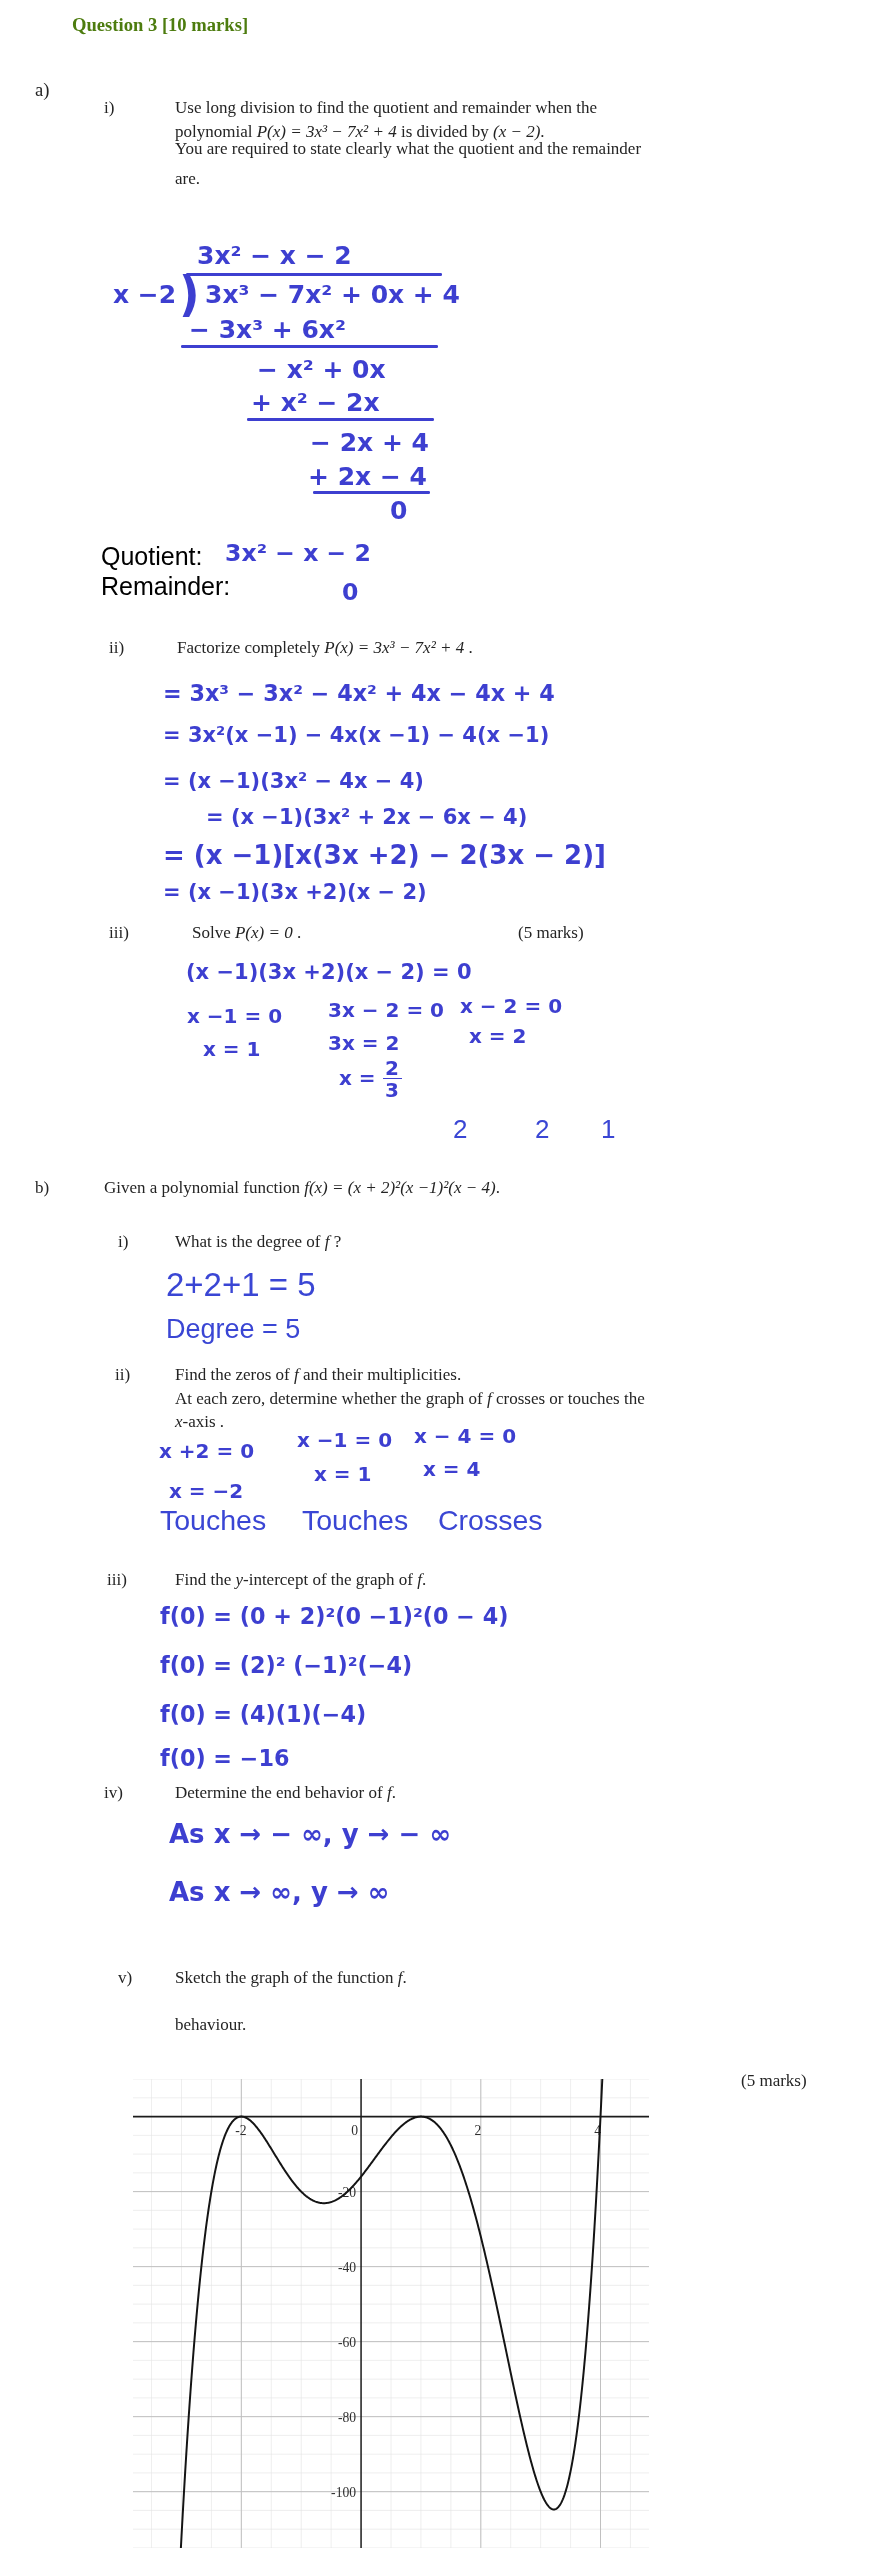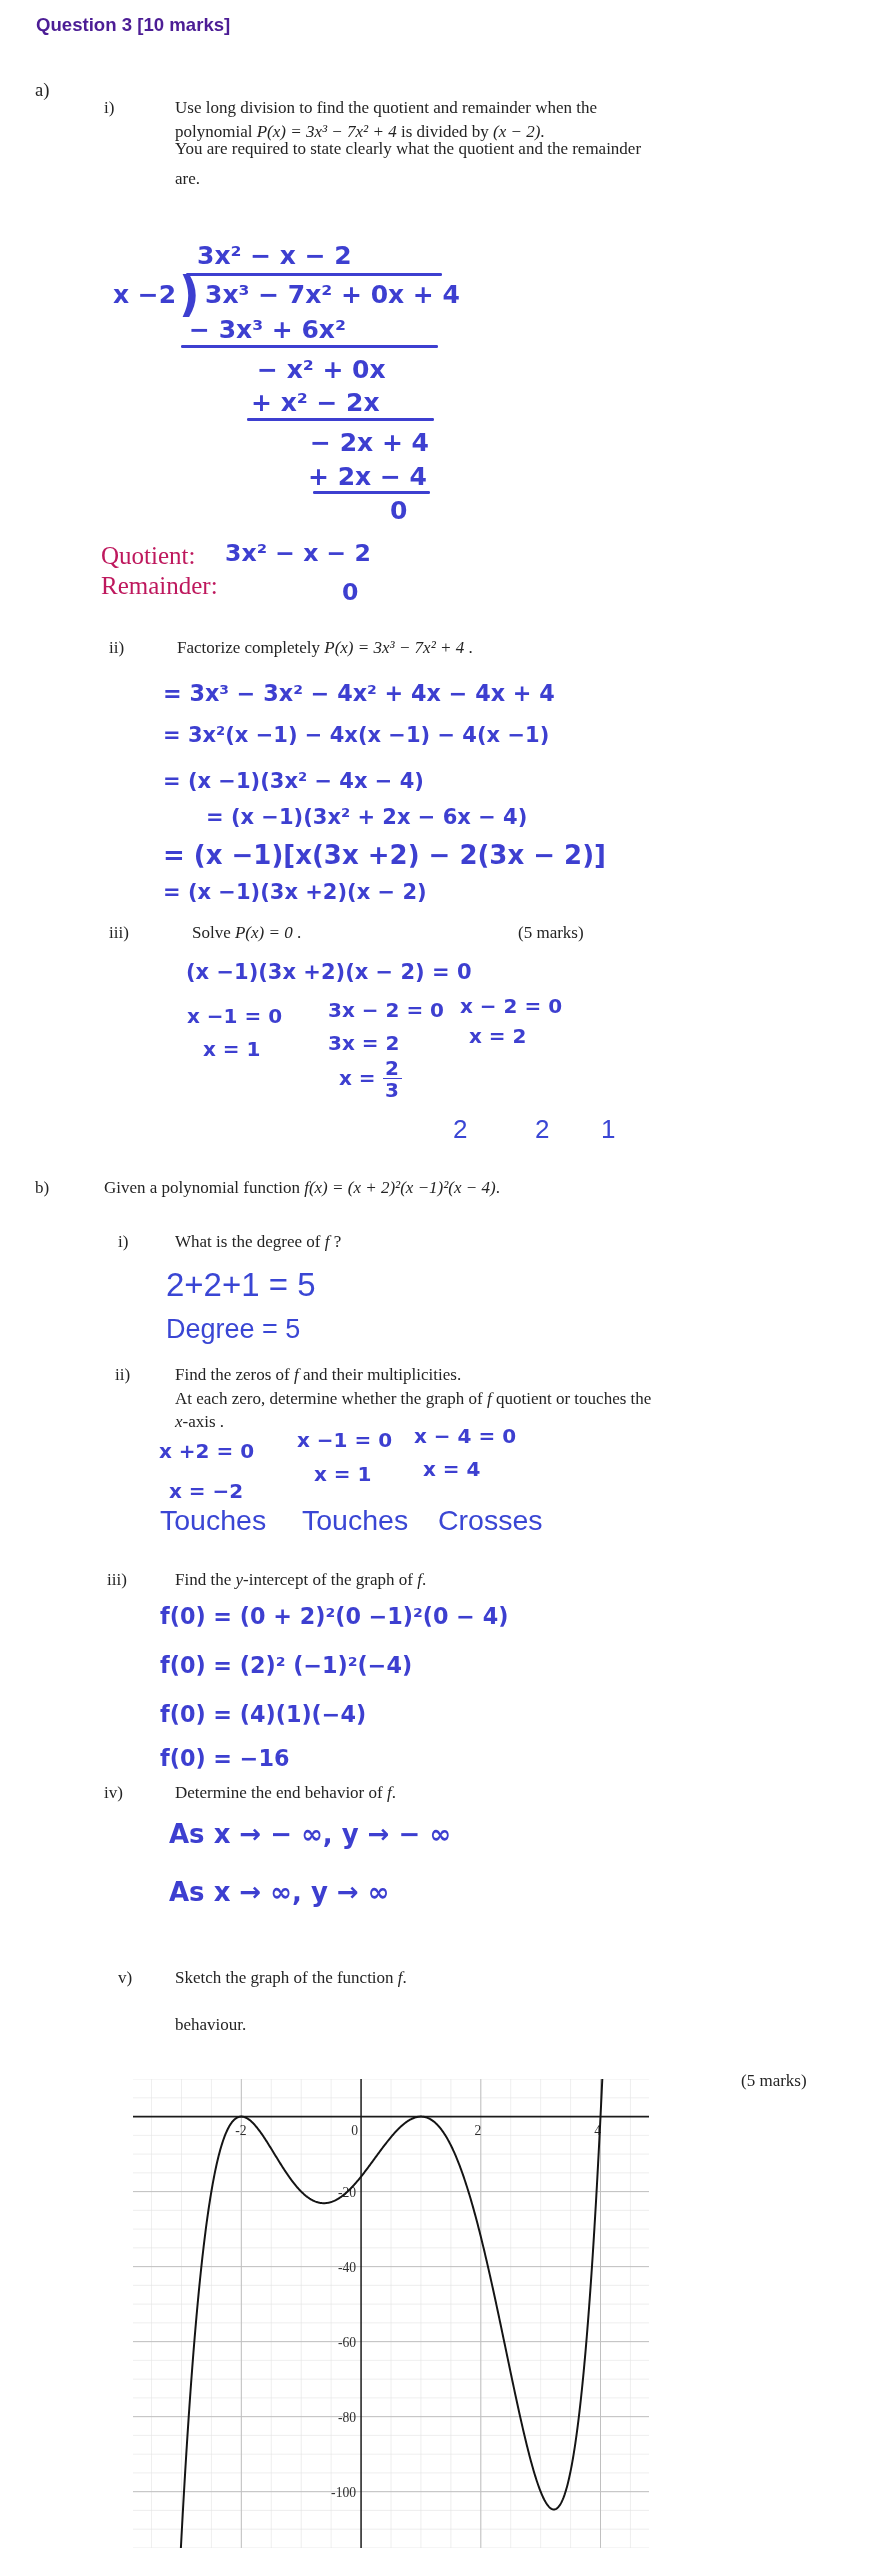--- a/index.html
+++ b/index.html
@@ -5,24 +5,24 @@
   :root{
     --ink:#3d3fd0;
     --typed-blue:#3a46d4;
     --print:#242424;
   }
   html,body{margin:0;padding:0;background:#ffffff;}
   .page{position:relative;width:874px;height:2576px;background:#ffffff;overflow:hidden;
         font-family:"Liberation Serif",serif;color:var(--print);}
   .abs{position:absolute;white-space:nowrap;}
   .print{font-family:"Liberation Serif",serif;color:var(--print);font-size:17px;}
-  .print-bold{font-family:Liberation Sans, sans-serif;color:#4c1d95;font-weight:bold;font-size:18.6px;}
+  .print-bold{font-family:Liberation Serif, serif;color:#4d7c0f;font-weight:bold;font-size:18.6px;margin-left:36px;}
   .mathit{font-style:italic;}
   .hw{font-family:"DejaVu Sans",sans-serif;font-weight:bold;color:var(--ink);}
-  .typedblk{font-family:Liberation Serif, serif;color:#be185d;font-size:25px;}
+  .typedblk{font-family:Liberation Sans, sans-serif;color:#000000;font-size:25px;}
   .typedblue{font-family:"Liberation Sans",sans-serif;color:var(--typed-blue);}
   .bluline{position:absolute;background:var(--ink);height:2.5px;border-radius:1.2px;}
   .frac{display:inline-block;vertical-align:middle;text-align:center;}
   .frac .num{display:block;line-height:1;padding:0 2.5px;}
   .frac .den{display:block;line-height:1;border-top:1.9px solid var(--ink);padding:1.2px 2.5px 0 2.5px;}
   .graph-wrap{position:absolute;left:133px;top:2079px;width:516px;height:469px;}
   svg text{font-family:"Liberation Serif",serif;}
 </style>
 </head>
 <body>
@@ -104,21 +104,21 @@
     <span>What is the degree of </span><span class="mathit">f</span><span> ?</span>
   </div>
   <div class="abs typedblue" style="left:166px;top:1266px;font-size:33px;">2+2+1 = 5</div>
   <div class="abs typedblue" style="left:166px;top:1314px;font-size:27px;">Degree = 5</div>
 
   <div class="abs print" style="left:115px;top:1365px;">ii)</div>
   <div class="abs print" style="left:175px;top:1365px;">
     <span>Find the zeros of </span><span class="mathit">f</span><span> and their multiplicities.</span>
   </div>
   <div class="abs print" style="left:175px;top:1389px;">
-    <span>At each zero, determine whether the graph of </span><span class="mathit">f</span><span> quotient or touches the</span>
+    <span>At each zero, determine whether the graph of </span><span class="mathit">f</span><span> crosses or touches the</span>
   </div>
   <div class="abs print" style="left:175px;top:1412px;">
     <span class="mathit">x</span><span>-axis .</span>
   </div>
 
   <div class="abs hw" style="left:159px;top:1439px;font-size:20px;">x +2 = 0</div>
   <div class="abs hw" style="left:169px;top:1479px;font-size:20px;">x = −2</div>
   <div class="abs hw" style="left:297px;top:1428px;font-size:20px;">x −1 = 0</div>
   <div class="abs hw" style="left:314px;top:1462px;font-size:20px;">x = 1</div>
   <div class="abs hw" style="left:414px;top:1424px;font-size:20px;">x − 4 = 0</div>

